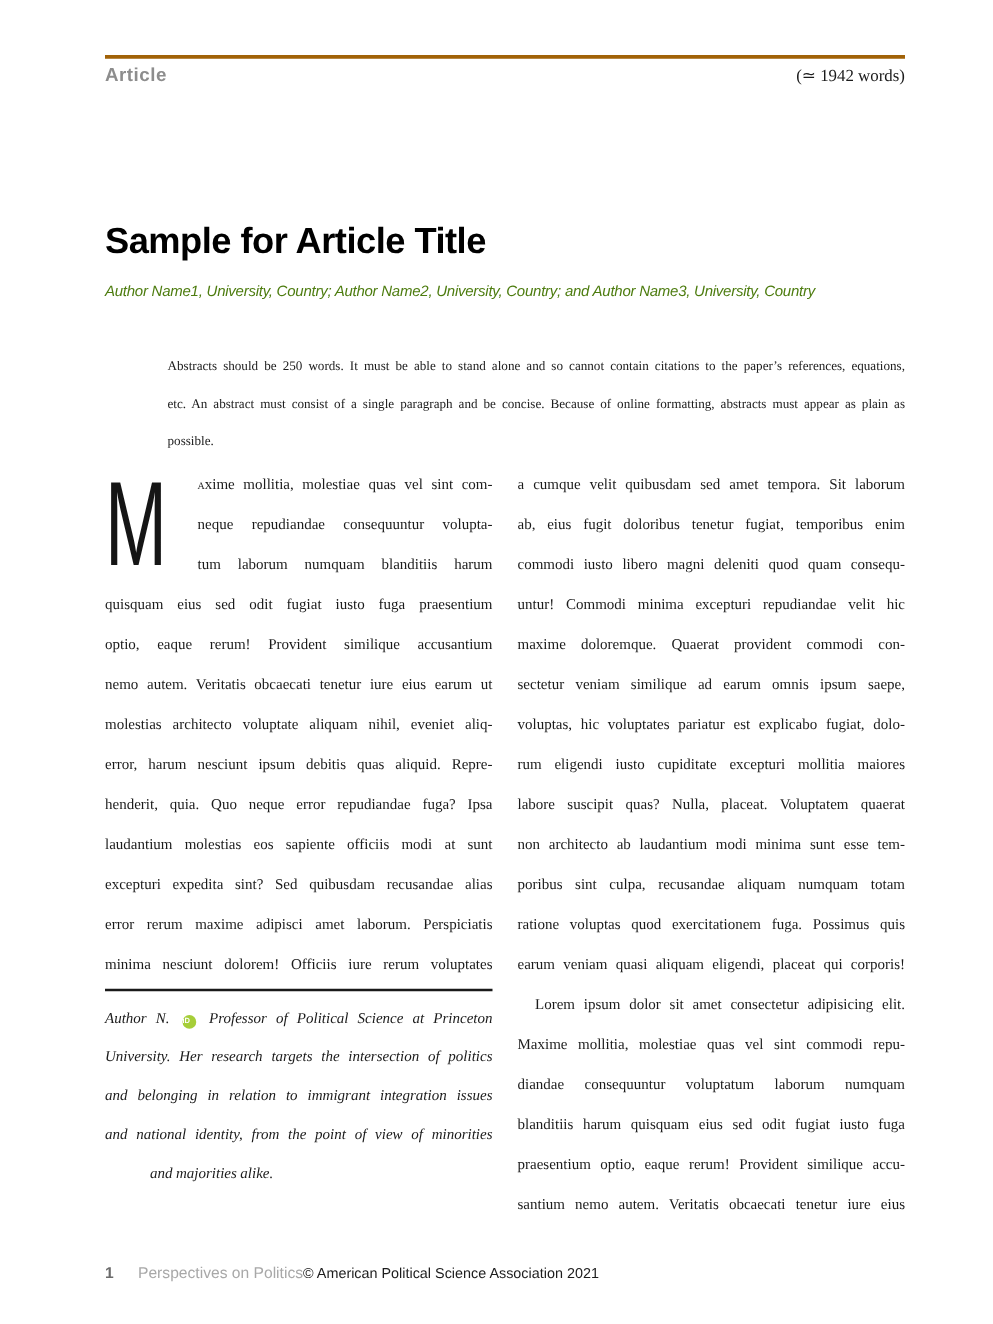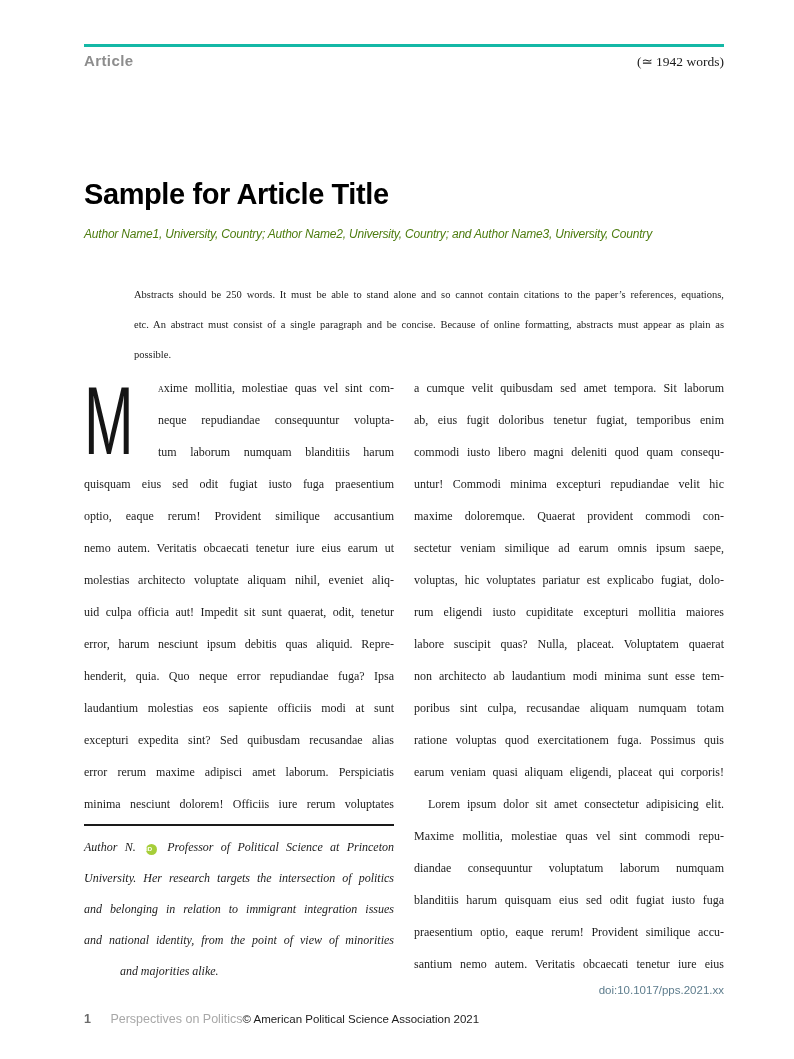--- a/index.html
+++ b/index.html
@@ -1,20 +1,20 @@
 <!DOCTYPE html>
 <html><head>
 <meta charset="utf-8">
 <style>
   html,body{margin:0;padding:0;background:#ffffff;}
   .page{position:relative;width:794px;height:1059px;background:#fff;overflow:hidden;
         font-family:"Liberation Serif",serif;color:#1b1b1b;}
 
   
-  .topbar{margin:44px 70px 3px 84px;border-top:3px solid #14b8a6;padding-top:5px;
+  .topbar{margin:44px 70px 3px 84px;border-top:3px solid #a16207;padding-top:5px;
           display:flex;justify-content:space-between;align-items:baseline;}
   .section-label{font-family:"Liberation Sans",sans-serif;font-weight:700;font-size:15px;
                  color:#8d8d8d;letter-spacing:.4px;}
   .word-count{font-family:"Liberation Serif",serif;font-size:13.5px;color:#1b1b1b;}
 
   
   .title{margin:106px 70px 0 84px;font-family:"Liberation Sans",sans-serif;font-weight:700;
          font-size:29px;line-height:36px;color:#000000;letter-spacing:-.4px;}
   .byline{margin:14px 70px 0 84px;font-family:"Liberation Sans",sans-serif;font-style:italic;
           font-size:12px;line-height:16px;letter-spacing:-.2px;color:#4d7c0f;}
@@ -91,21 +91,20 @@
       </div>
       <div class="lines left-lines">
 
       <div class="line">axime mollitia, molestiae quas vel sint com-</div>
           <div class="line">neque repudiandae consequuntur volupta-</div>
           <div class="line">tum laborum numquam blanditiis harum</div>
           <div class="line">quisquam eius sed odit fugiat iusto fuga praesentium</div>
           <div class="line">optio, eaque rerum! Provident similique accusantium</div>
           <div class="line">nemo autem. Veritatis obcaecati tenetur iure eius earum ut</div>
           <div class="line">molestias architecto voluptate aliquam nihil, eveniet aliq-</div>
-          <div class="line">uid culpa officia aut! Impedit sit sunt quaerat, odit, tenetur</div>
           <div class="line">error, harum nesciunt ipsum debitis quas aliquid. Repre-</div>
           <div class="line">henderit, quia. Quo neque error repudiandae fuga? Ipsa</div>
           <div class="line">laudantium molestias eos sapiente officiis modi at sunt</div>
           <div class="line">excepturi expedita sint? Sed quibusdam recusandae alias</div>
           <div class="line">error rerum maxime adipisci amet laborum. Perspiciatis</div>
           <div class="line">minima nesciunt dolorem! Officiis iure rerum voluptates</div>
         </div>
       <div class="footnote">
         <div class="fn-rule"></div>
         <div class="line fn-line">
@@ -142,21 +141,20 @@
         </div>
       <div class="lines para2">
 
       <div class="line">Lorem ipsum dolor sit amet consectetur adipisicing elit.</div>
           <div class="line">Maxime mollitia, molestiae quas vel sint commodi repu-</div>
           <div class="line">diandae consequuntur voluptatum laborum numquam</div>
           <div class="line">blanditiis harum quisquam eius sed odit fugiat iusto fuga</div>
           <div class="line">praesentium optio, eaque rerum! Provident similique accu-</div>
           <div class="line">santium nemo autem. Veritatis obcaecati tenetur iure eius</div>
         </div>
-      <div class="doi">doi:10.1017/pps.2021.xx</div>
     </div>
 
   </div>
 
   <div class="footer">
     <div class="footer-left">
       <span class="page-num">1</span>
       <span class="journal">Perspectives on Politics</span>
     </div>
     <span class="copyright">© American Political Science Association 2021</span>

